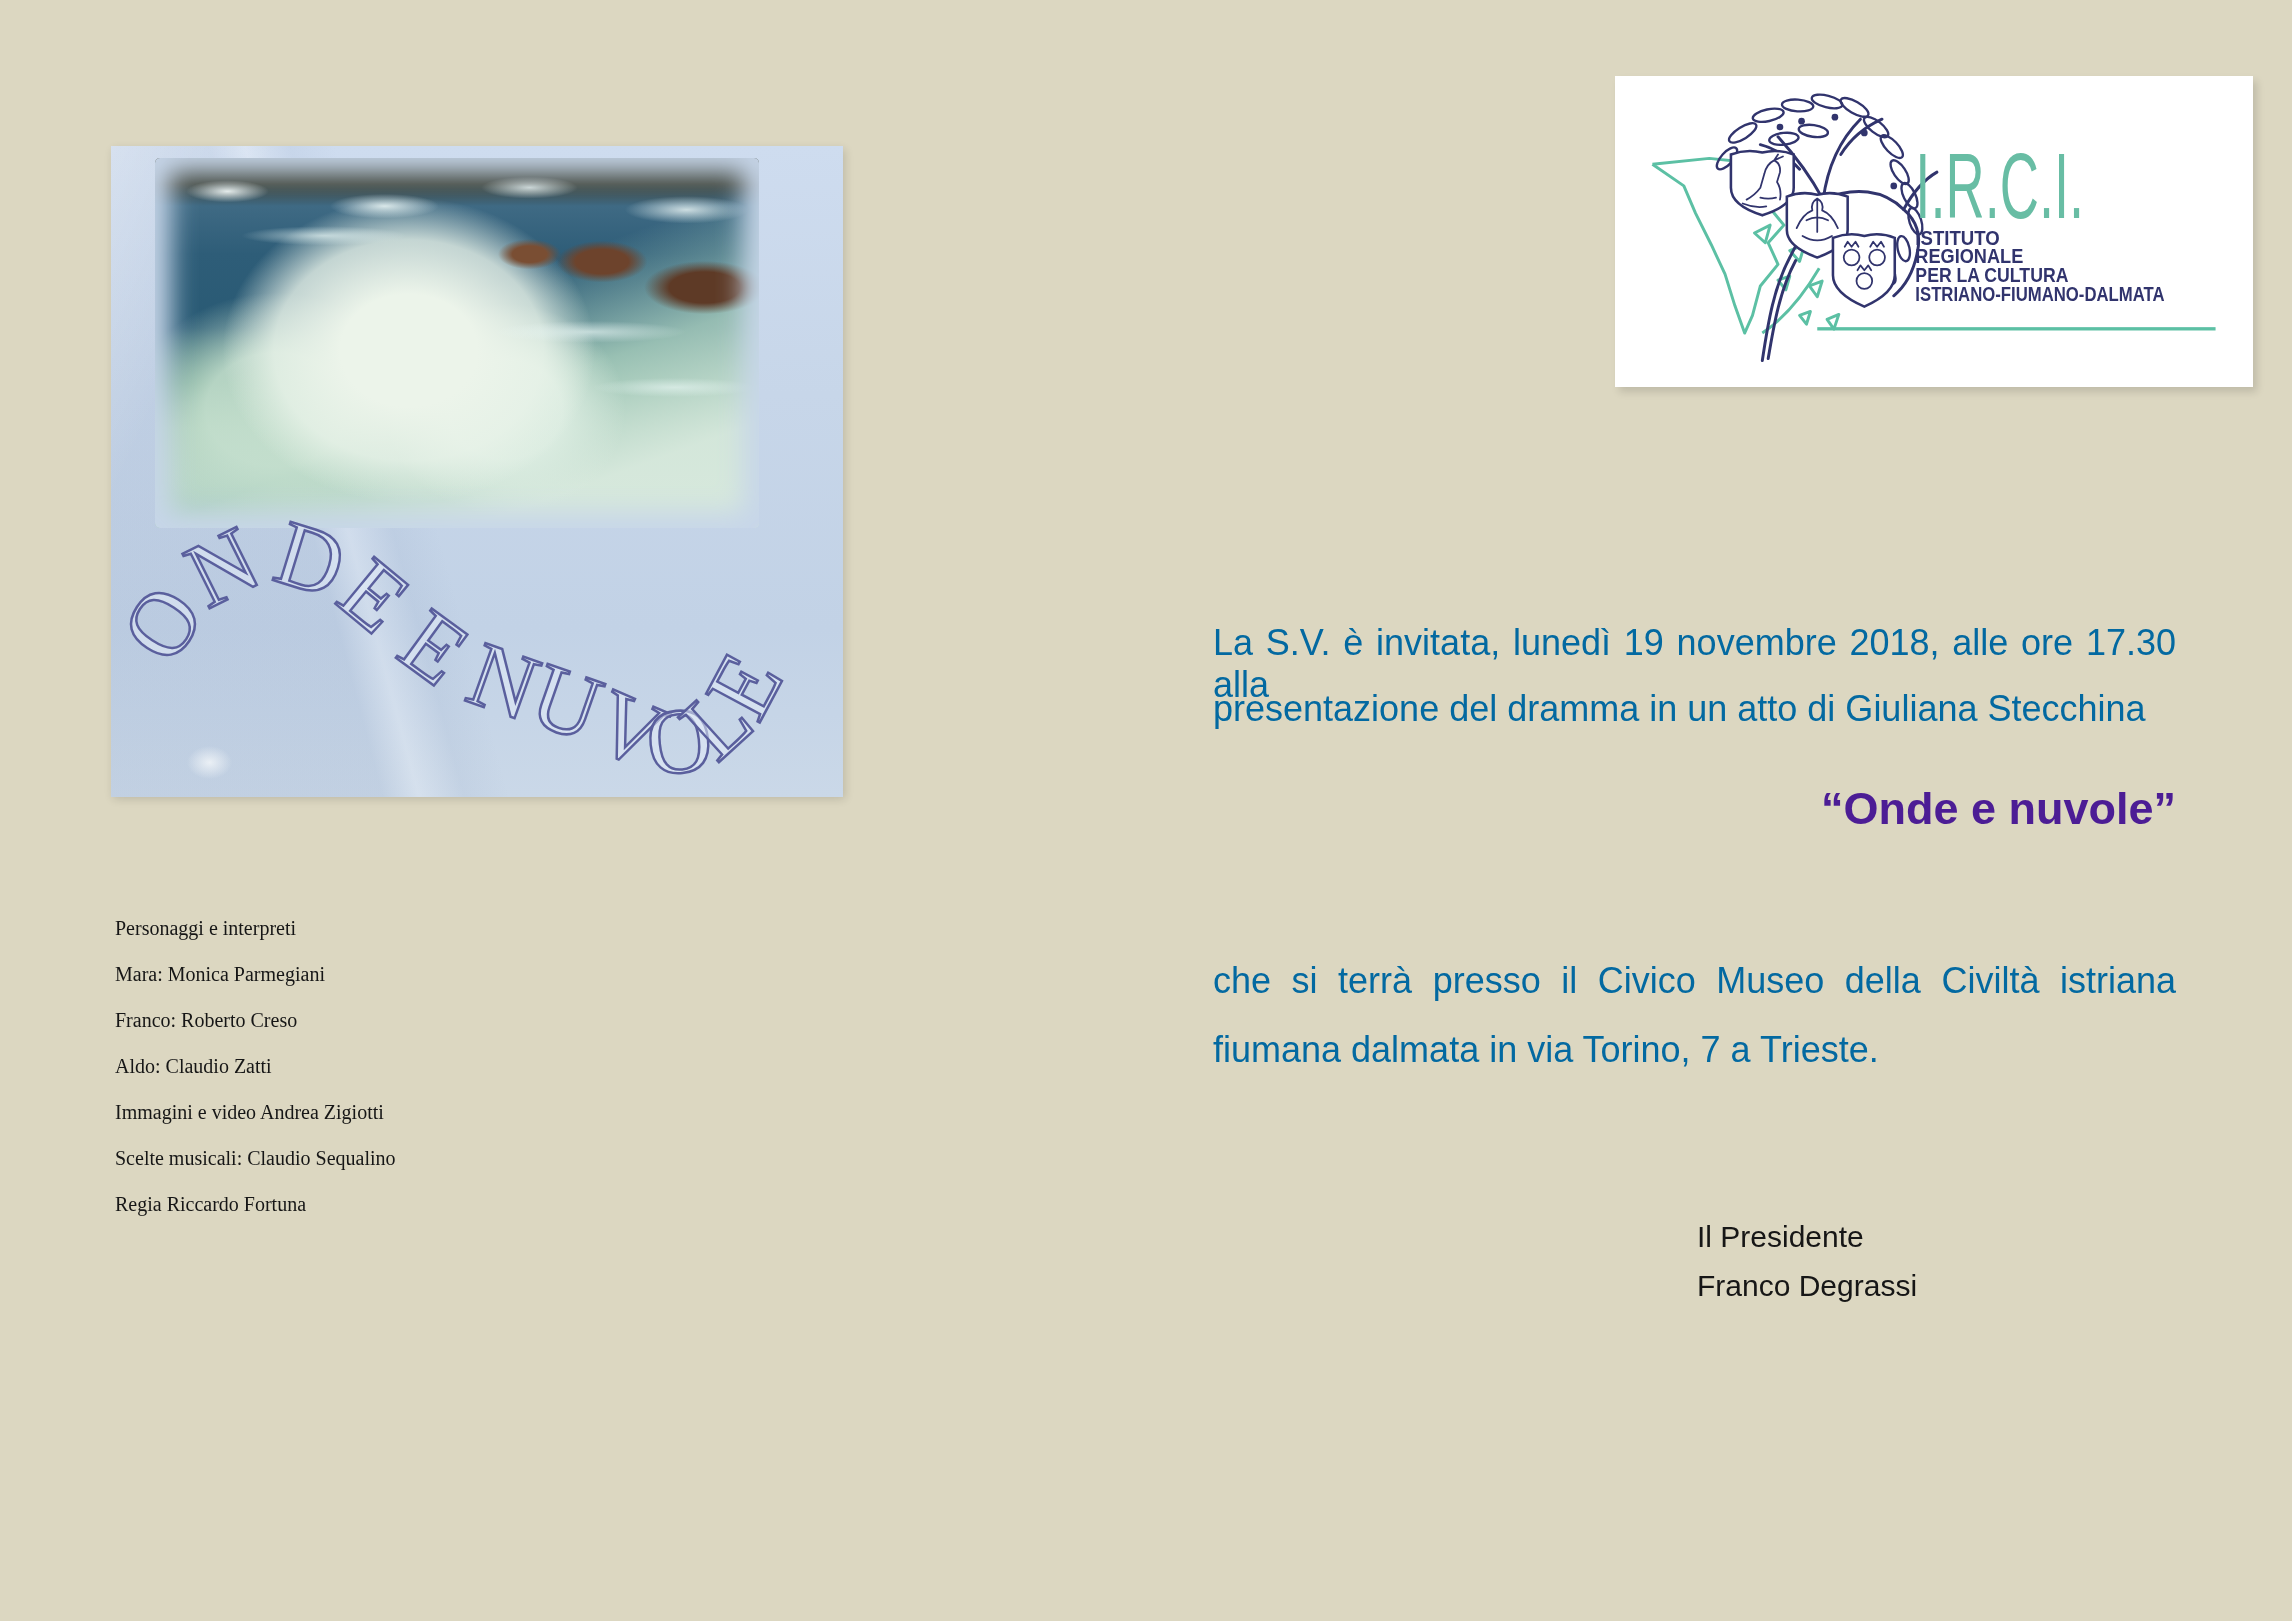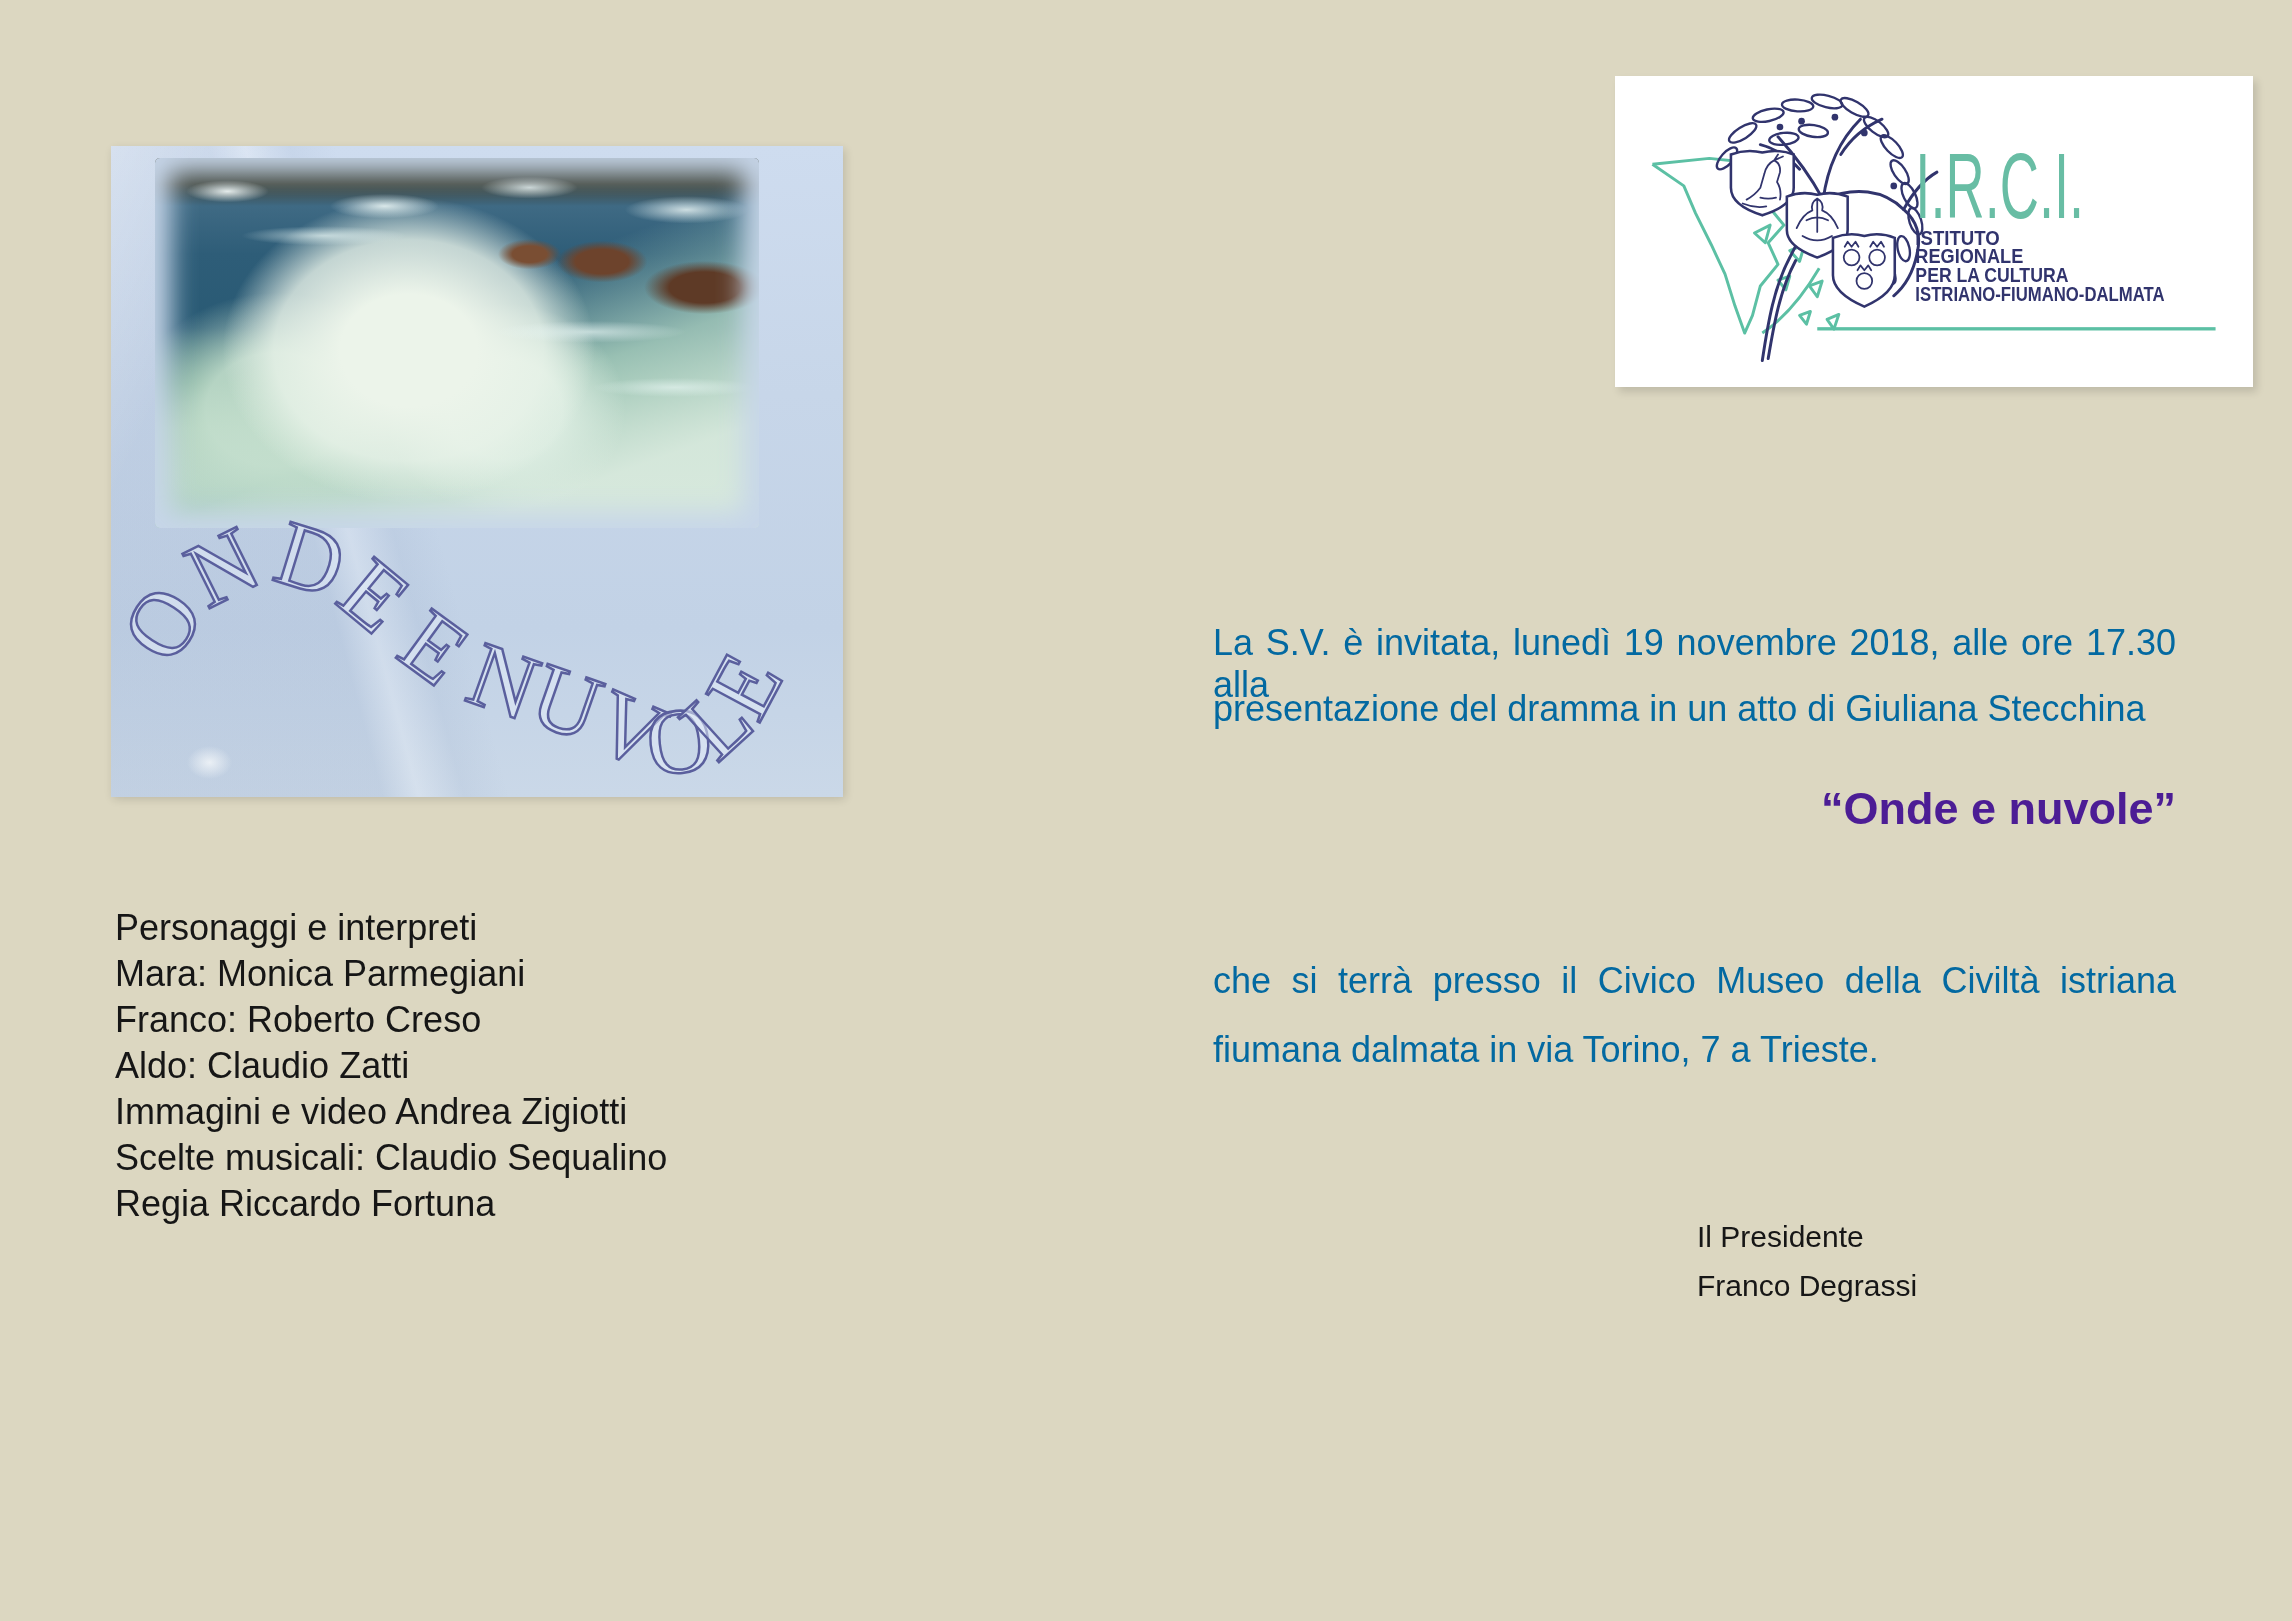--- a/index.html
+++ b/index.html
@@ -75,21 +75,21 @@
     font-size:95px; fill:#68bda4; letter-spacing:0px;
   }
   .irci-name {
     font-family:"Liberation Sans", sans-serif;
     font-size:20px; fill:#31346d; font-weight:bold;
   }
 
   
   .cast {
     position:absolute; left:115px; top:905px; width:686px;
-    font-size:36px; line-height:46px; color:#161616;
+    font-size:20px; line-height:46px; color:#161616;font-family:Liberation Serif, serif;
   }
   .cast .credits { }
   .cast .direction { }
 
   
   .inv-line { position:absolute; left:1213px; width:963px; font-size:36px; color:#0369a1; }
   .stretch { text-align:justify; text-align-last:justify; }
   .inv-title {
     position:absolute; left:1213px; width:963px; top:783px;
     text-align:right; font-size:45px; font-weight:bold; color:#4c1d95;

